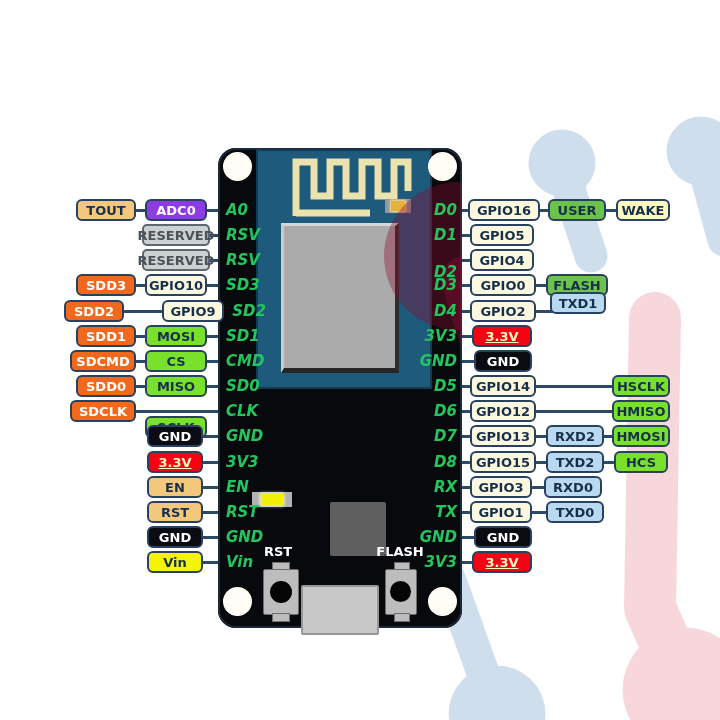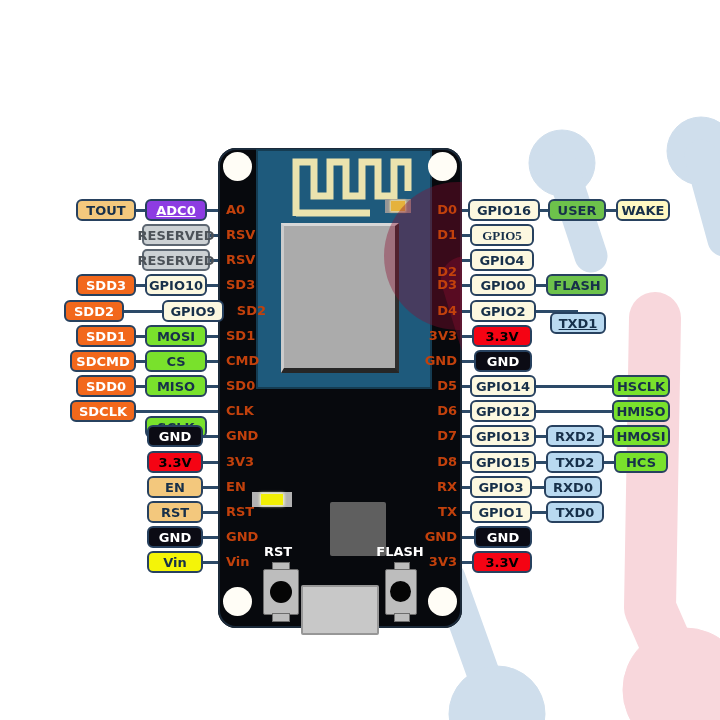--- a/index.html
+++ b/index.html
@@ -23,21 +23,21 @@
     position:absolute;left:23px;top:72px;width:118px;height:150px;
     background:#ababab;box-sizing:border-box;
     border-top:3px solid #d8d8d8;border-left:3px solid #cccccc;
     border-right:4px solid #2e2e2e;border-bottom:5px solid #262626;
   }
   #led1{position:absolute;left:127px;top:48px;width:26px;height:14px;background:#969696;}
   #led1 .lit{position:absolute;left:6px;top:2px;width:14px;height:10px;background:#e5b23c;box-shadow:0 0 2px 1px #f7e3a0;}
   #red-overlay-ball{position:absolute;left:166px;top:34px;width:148px;height:148px;border-radius:50%;background:rgba(140,12,48,.38);z-index:2;}
   #red-overlay-stem{position:absolute;left:247px;top:105px;width:46px;height:210px;border-radius:23px;background:rgba(140,12,48,.38);transform:rotate(-17deg);z-index:2;}
   .hole{position:absolute;width:29px;height:29px;border-radius:50%;background:#fffdf6;z-index:3;}
-  .pin-name{position:absolute;color:#c2410c;font-size:13px;font-weight:bold;z-index:4;line-height:14px;}
+  .pin-name{position:absolute;color:#22c55e;font-size:15px;font-weight:bold;z-index:4;line-height:14px;font-style:italic;}
   #led2{position:absolute;left:34px;top:344px;width:40px;height:15px;background:#b2b2b2;z-index:3;}
   #led2 .lit{position:absolute;left:9px;top:2px;width:22px;height:11px;background:#f2ef04;box-shadow:0 0 3px 1px #ffffcf;}
   #chip{position:absolute;left:112px;top:354px;width:56px;height:54px;background:#5f5f5f;border-radius:2px;z-index:3;}
   .btn-label{position:absolute;color:#ffffff;font-size:13px;font-weight:bold;z-index:4;text-align:center;}
   .btn-body{position:absolute;width:36px;height:46px;background:#bdbdbd;border:1px solid #6d6d6d;box-sizing:border-box;border-radius:2px;z-index:3;}
   .btn-tab{position:absolute;width:18px;height:9px;background:#bdbdbd;border:1px solid #6d6d6d;box-sizing:border-box;z-index:3;}
   .btn-dot{position:absolute;width:22px;height:22px;border-radius:50%;background:#050505;z-index:4;}
   #usb{
     position:absolute;left:83px;top:437px;width:78px;height:50px;
     background:#c8c8c8;border:2px solid #979797;box-sizing:border-box;border-radius:2px;z-index:5;
@@ -53,21 +53,21 @@
   }
   .c-tan{background:#f3c87d;}
   .c-amber{background:#fef9c3;}
   .c-purple{background:#8d3ce2;color:#ffffff;}
   .c-gray{background:#ccd1d4;color:#4c5258;border-color:#5d6772;border-radius:5px;}
   .c-orange{background:#f2681c;color:#ffffff;}
   .c-cream{background:#fcf8e0;}
   .c-green{background:#79e12c;}
   .c-mgreen{background:#6dc24b;}
   .c-black{background:#0b0b14;color:#ffffff;}
-  .c-red{background:#f50313;color:#000000;}
+  .c-red{background:#f50313;color:#fef9c3;text-decoration:underline;}
   .c-yellow{background:#f4f408;}
   .c-blue{background:#b9d9f0;}
 </style>
 </head>
 <body>
 
 <svg id="decor" width="720" height="720" viewBox="0 0 720 720">
   <g fill="#cfdeec" stroke="#cfdeec">
     <circle cx="562" cy="163" r="33"></circle>
     <line x1="562" y1="168" x2="591" y2="256" stroke-width="33" stroke-linecap="round"></line>
@@ -148,21 +148,21 @@
     <div class="pin-name" style="left: 197px; top: 281px; width: 42px; text-align: right;">D7</div>
     <div class="pin-name" style="left: 197px; top: 307px; width: 42px; text-align: right;">D8</div>
     <div class="pin-name" style="left: 197px; top: 332px; width: 42px; text-align: right;">RX</div>
     <div class="pin-name" style="left: 197px; top: 357px; width: 42px; text-align: right;">TX</div>
     <div class="pin-name" style="left: 197px; top: 382px; width: 42px; text-align: right;">GND</div>
     <div class="pin-name" style="left: 197px; top: 407px; width: 42px; text-align: right;">3V3</div>
   </div>
 
 <div id="rows">
     <div class="wire" style="left: 106px; top: 209px; width: 112px;"></div>
-    <div class="pinlabel c-purple" style="left: 145px; top: 199px; width: 62px; text-decoration: underline;">ADC0</div>
+    <div class="pinlabel c-purple" style="left: 145px; top: 199px; width: 62px;">ADC0</div>
     <div class="pinlabel c-tan" style="left: 76px; top: 199px; width: 60px;">TOUT</div>
     <div class="wire" style="left: 176px; top: 234px; width: 42px;"></div>
     <div class="pinlabel c-gray" style="left: 142px; top: 224px; width: 68px;">RESERVED</div>
     <div class="wire" style="left: 176px; top: 259px; width: 42px;"></div>
     <div class="pinlabel c-gray" style="left: 142px; top: 249px; width: 68px;">RESERVED</div>
     <div class="wire" style="left: 106px; top: 284px; width: 112px;"></div>
     <div class="pinlabel c-cream" style="left: 145px; top: 274px; width: 62px;">GPIO10</div>
     <div class="pinlabel c-orange" style="left: 76px; top: 274px; width: 60px;">SDD3</div>
     <div class="wire" style="left: 106px; top: 310px; width: 112px;"></div>
     <div class="pinlabel c-cream" style="left: 162px; top: 300px; width: 62px;">GPIO9</div>
@@ -189,29 +189,29 @@
     <div class="pinlabel c-tan" style="left: 147px; top: 501px; width: 56px;">RST</div>
     <div class="wire" style="left: 175px; top: 536px; width: 43px;"></div>
     <div class="pinlabel c-black" style="left: 147px; top: 526px; width: 56px;">GND</div>
     <div class="wire" style="left: 175px; top: 561px; width: 43px;"></div>
     <div class="pinlabel c-yellow" style="left: 147px; top: 551px; width: 56px;">Vin</div>
     <div class="wire" style="left: 462px; top: 209px; width: 181px;"></div>
     <div class="pinlabel c-cream" style="left: 468px; top: 199px; width: 72px;">GPIO16</div>
     <div class="pinlabel c-mgreen" style="left: 548px; top: 199px; width: 58px;">USER</div>
     <div class="pinlabel c-amber" style="left: 616px; top: 199px; width: 54px;">WAKE</div>
     <div class="wire" style="left: 462px; top: 234px; width: 40px;"></div>
-    <div class="pinlabel c-cream" style="left: 470px; top: 224px; width: 64px; font-family: Liberation Serif, serif;">GPIO5</div>
+    <div class="pinlabel c-cream" style="left: 470px; top: 224px; width: 64px;">GPIO5</div>
     <div class="wire" style="left: 462px; top: 259px; width: 40px;"></div>
     <div class="pinlabel c-cream" style="left: 470px; top: 249px; width: 64px;">GPIO4</div>
     <div class="wire" style="left: 462px; top: 284px; width: 115px;"></div>
     <div class="pinlabel c-cream" style="left: 470px; top: 274px; width: 66px;">GPIO0</div>
     <div class="pinlabel c-mgreen" style="left: 546px; top: 274px; width: 62px;">FLASH</div>
     <div class="wire" style="left: 462px; top: 310px; width: 116px;"></div>
     <div class="pinlabel c-cream" style="left: 470px; top: 300px; width: 66px;">GPIO2</div>
-    <div class="pinlabel c-blue" style="left: 550px; top: 312px; width: 56px; text-decoration: underline;">TXD1</div>
+    <div class="pinlabel c-blue" style="left: 550px; top: 292px; width: 56px;">TXD1</div>
     <div class="wire" style="left: 462px; top: 335px; width: 40px;"></div>
     <div class="pinlabel c-red" style="left: 472px; top: 325px; width: 60px;">3.3V</div>
     <div class="wire" style="left: 462px; top: 360px; width: 41px;"></div>
     <div class="pinlabel c-black" style="left: 474px; top: 350px; width: 58px;">GND</div>
     <div class="wire" style="left: 462px; top: 385px; width: 179px;"></div>
     <div class="pinlabel c-cream" style="left: 470px; top: 375px; width: 66px;">GPIO14</div>
     <div class="pinlabel c-green" style="left: 612px; top: 375px; width: 58px;">HSCLK</div>
     <div class="wire" style="left: 462px; top: 410px; width: 179px;"></div>
     <div class="pinlabel c-cream" style="left: 470px; top: 400px; width: 66px;">GPIO12</div>
     <div class="pinlabel c-green" style="left: 612px; top: 400px; width: 58px;">HMISO</div>

